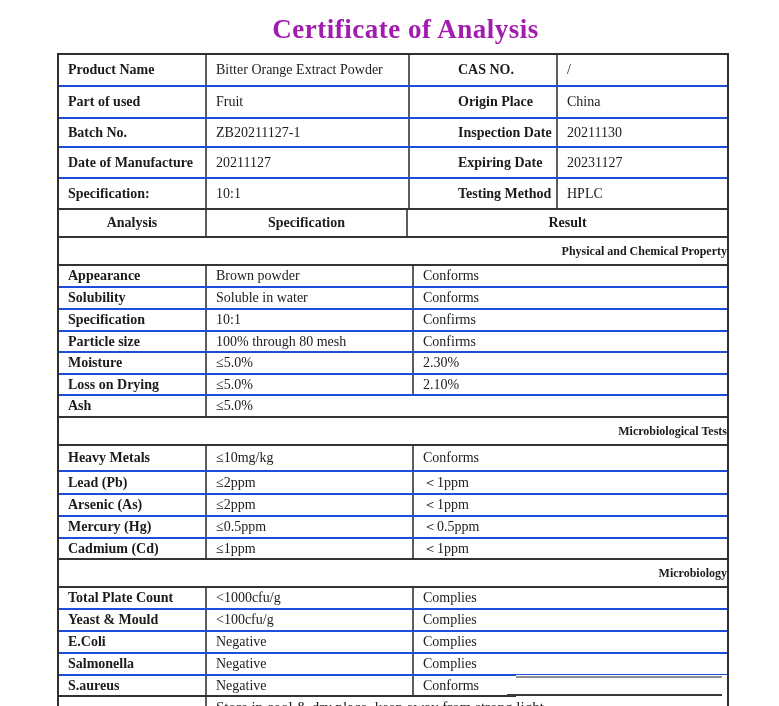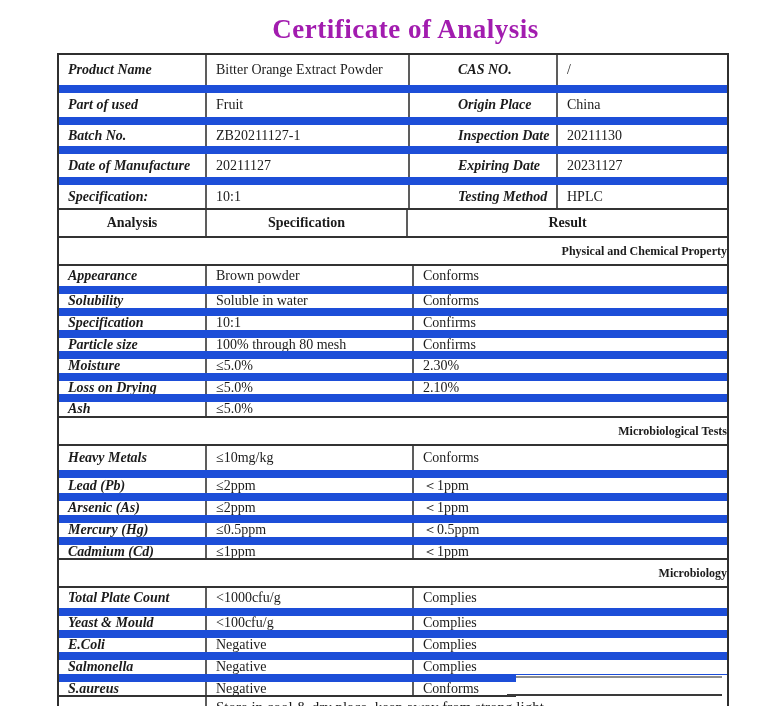--- a/index.html
+++ b/index.html
@@ -2,27 +2,27 @@
 <html><head>
 <meta charset="utf-8">
 <style>
   html,body{margin:0;padding:0;background:#fff;}
   .page{position:relative;width:779px;height:706px;background:#ffffff;overflow:hidden;
         font-family:"Liberation Serif", serif;color:#1b1b1b;}
   .title{position:absolute;top:14px;left:16px;width:779px;text-align:center;
          font-size:27px;font-weight:bold;letter-spacing:.5px;color:#a21caf;}
   .coa{position:absolute;left:57px;top:53px;width:672px;border:2px solid #2f2f2f;
        box-sizing:border-box;background:#fff;}
-  .r{display:flex;box-sizing:border-box;border-top:8px solid #1d4ed8;align-items:stretch;}
+  .r{display:flex;box-sizing:border-box;border-top:2px solid #1d4ed8;align-items:stretch;}
   .r.first{border-top:none;}
   .r.dark{border-top:2px solid #333;}
   .c{box-sizing:border-box;border-left:2px solid #5d5d5d;display:flex;align-items:center;
      padding:0 9px;font-size:14px;overflow:hidden;white-space:nowrap;}
   .c.nb{border-left:none;}
-  .lab{font-weight:bold;font-style:italic;}
+  .lab{font-weight:bold;}
   .ctr{justify-content:center;font-weight:bold;}
   .w1{width:146px;} .w2{width:203px;} .w3{width:148px;padding-left:48px;} .w4{flex:1;}
   .bw2{width:207px;} .bw3{flex:1;}
   .hw2{width:201px;} .hw3{flex:1;}
   .sect{display:block;text-align:right;font-weight:bold;font-size:12px;line-height:26px;
         border-top:2px solid #333;box-sizing:border-box;}
   .storrow{display:flex;box-sizing:border-box;border-top:2px solid #333;height:45px;}
   .storval{align-items:flex-start;padding-top:2px;font-size:15px;white-space:nowrap;}
   .patch{position:absolute;left:516px;top:675px;width:211px;height:22px;background:#ffffff;}
   .patch .l1{position:absolute;left:0;top:1px;width:206px;height:2px;background:#8d8d8d;}

